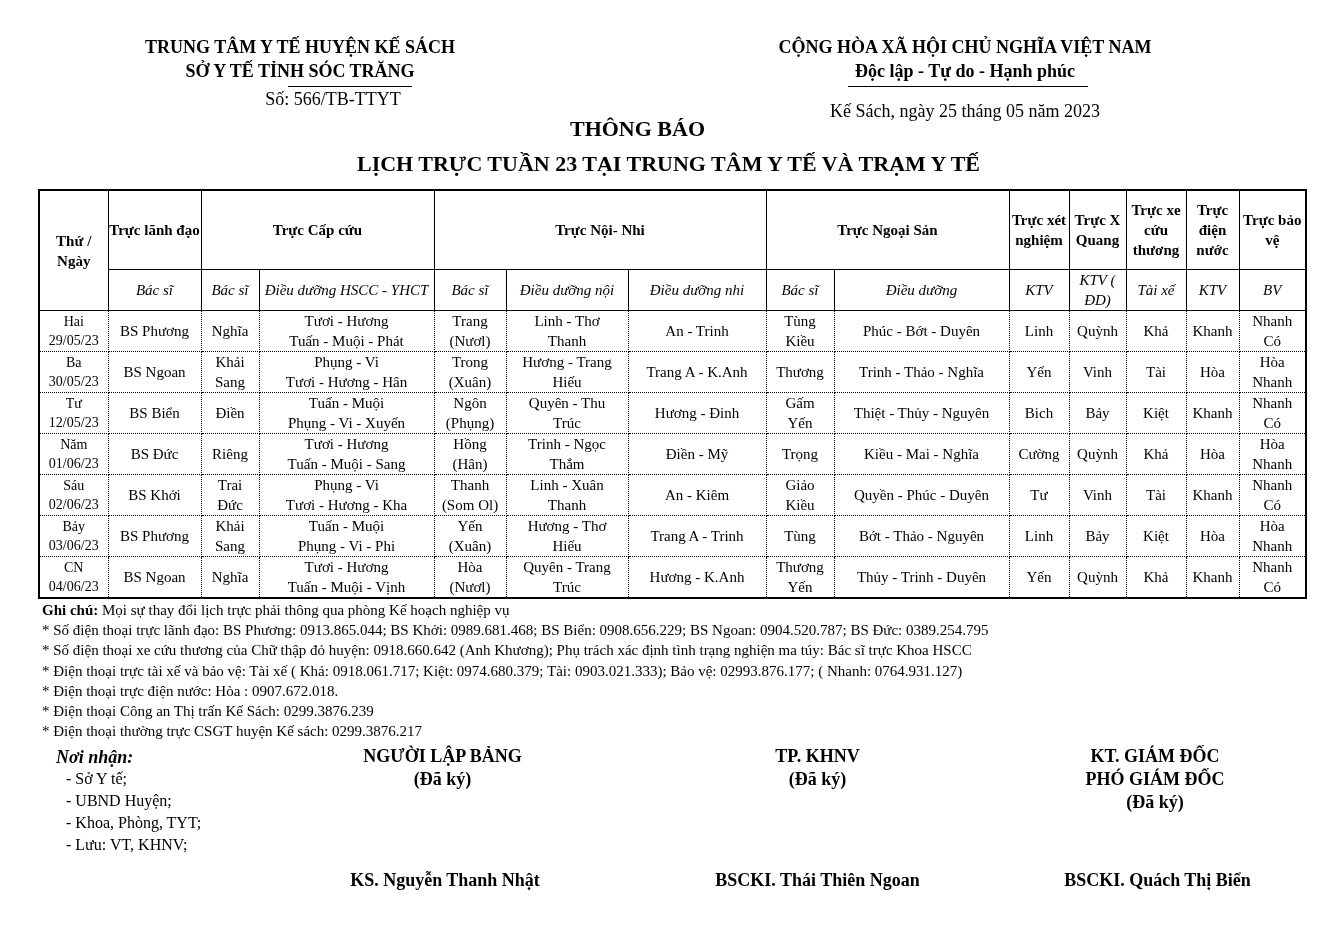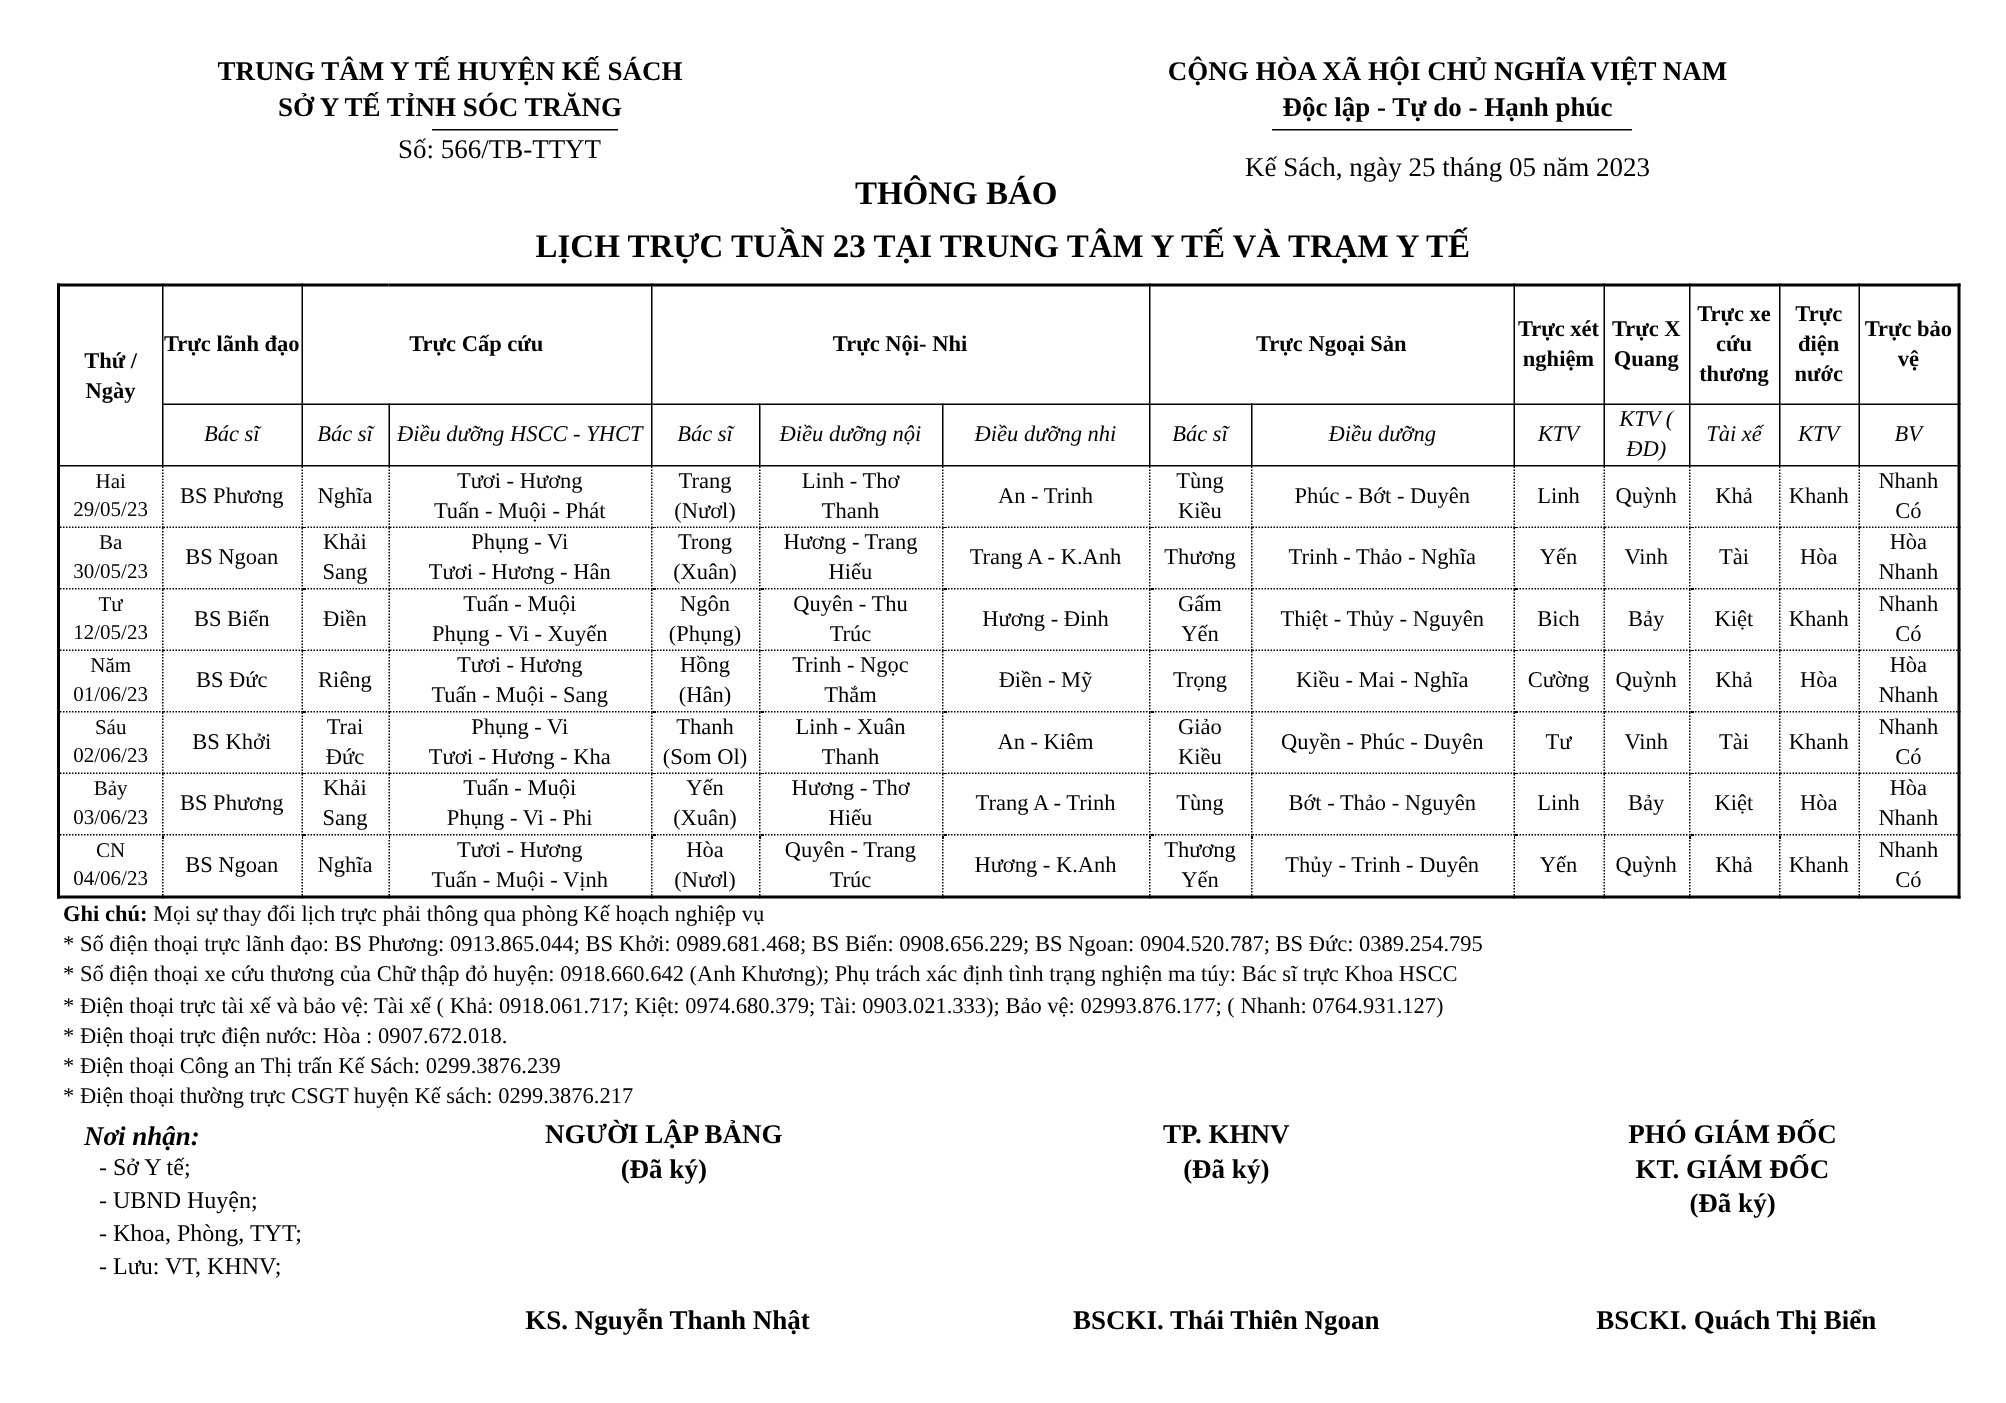--- a/index.html
+++ b/index.html
@@ -487,20 +487,20 @@
 
 <div class="abs sig sig1">
   <div>NGƯỜI LẬP BẢNG</div>
   <div>(Đã ký)</div>
 </div>
 <div class="abs sig sig2">
   <div>TP. KHNV</div>
   <div>(Đã ký)</div>
 </div>
 <div class="abs sig sig3">
+  <div>KT. GIÁM ĐỐC</div>
   <div>PHÓ GIÁM ĐỐC</div>
-  <div>KT. GIÁM ĐỐC</div>
   <div>(Đã ký)</div>
 </div>
 
 <div class="abs name name1">KS. Nguyễn Thanh Nhật</div>
 <div class="abs name name2">BSCKI. Thái Thiên Ngoan</div>
 <div class="abs name name3">BSCKI. Quách Thị Biển</div>
 
 </body></html>

